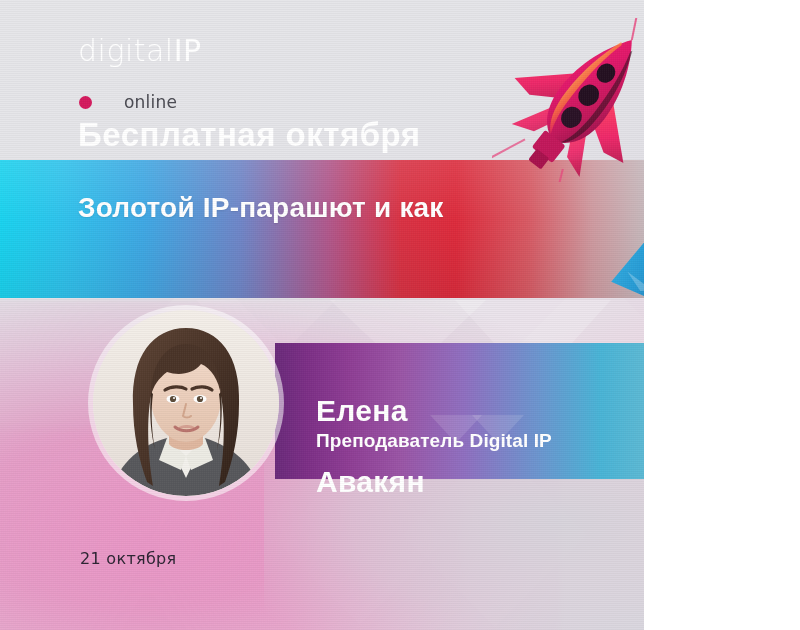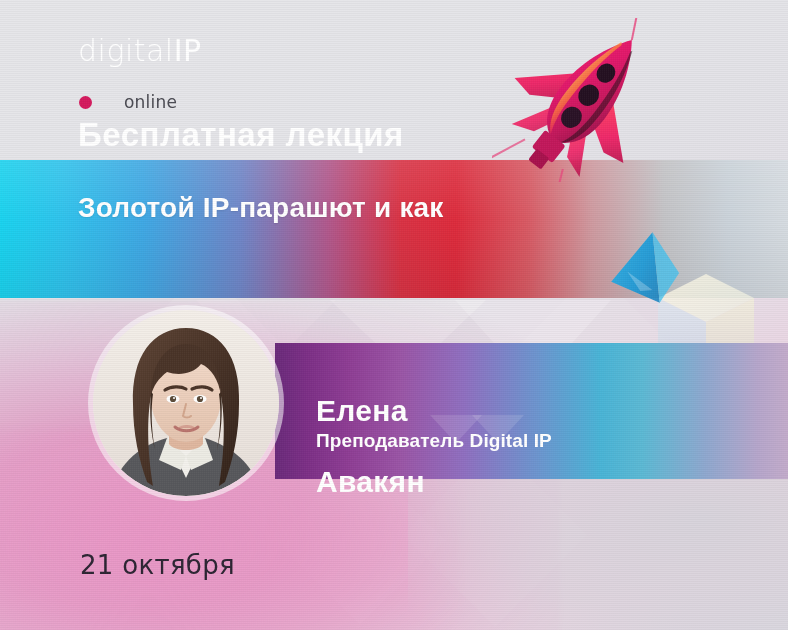--- a/index.html
+++ b/index.html
@@ -4,21 +4,21 @@
 <style>
   html,body{margin:0;padding:0;}
   body{
     width:800px;height:630px;
     font-family:"Liberation Sans","DejaVu Sans",sans-serif;
     overflow:hidden;
   }
 
   #poster{
     position:relative;
-    width:788px;height:630px;
+    width:644px;height:630px;
     overflow:hidden;
     background:#e3e3e6;
   }
 
   
   .bg-base{
     position:absolute;inset:0;
     background:
       linear-gradient(160deg,#e6e6e9 0%,#e4e4e8 30%,#e2e0e6 48%,#e7dce6 62%,#edcfe0 78%,#e9d5e2 90%,#dcd9e2 100%);
   }
@@ -159,21 +159,21 @@
     font-size:19px;font-weight:bold;color:#ffffff;
     letter-spacing:0.1px;white-space:nowrap;
   }
 
   
   .date-block{
     position:absolute;left:80px;top:548px;
     color:#2d2533;
     font-family:"DejaVu Sans","Liberation Sans",sans-serif;
   }
-  .date-line{font-size:26px;line-height:1.34;letter-spacing:0.3px;white-space:nowrap;}
+  .date-line{font-size:16px;line-height:1.34;letter-spacing:0.3px;white-space:nowrap;}
 
   
   .rocket{
     position:absolute;left:492px;top:18px;width:186px;height:164px;
   }
   .rocket svg{display:block;}
 
   
   .cone{position:absolute;left:603px;top:228px;width:96px;height:96px;}
   .cube{position:absolute;left:650px;top:270px;width:112px;height:110px;}
@@ -305,21 +305,21 @@
 
   <div class="logo">
     <span>digital</span><span class="ip">IP</span>
   </div>
 
   <div class="online-row">
     <span class="online-dot"></span>
     <span class="online-label">online</span>
   </div>
 
-  <div class="kicker">Бесплатная лекция</div>
+  <div class="kicker">Бесплатная октября</div>
 
   <div class="title">
     <div>Золотой IP-парашют и как</div>
   </div>
 
   <div class="avatar">
     <svg viewBox="0 0 186 186" width="186" height="186">
       <defs>
         <linearGradient id="photoBg" x1="0" y1="0" x2="0" y2="1">
           <stop offset="0%" stop-color="#f4efe9"></stop>

